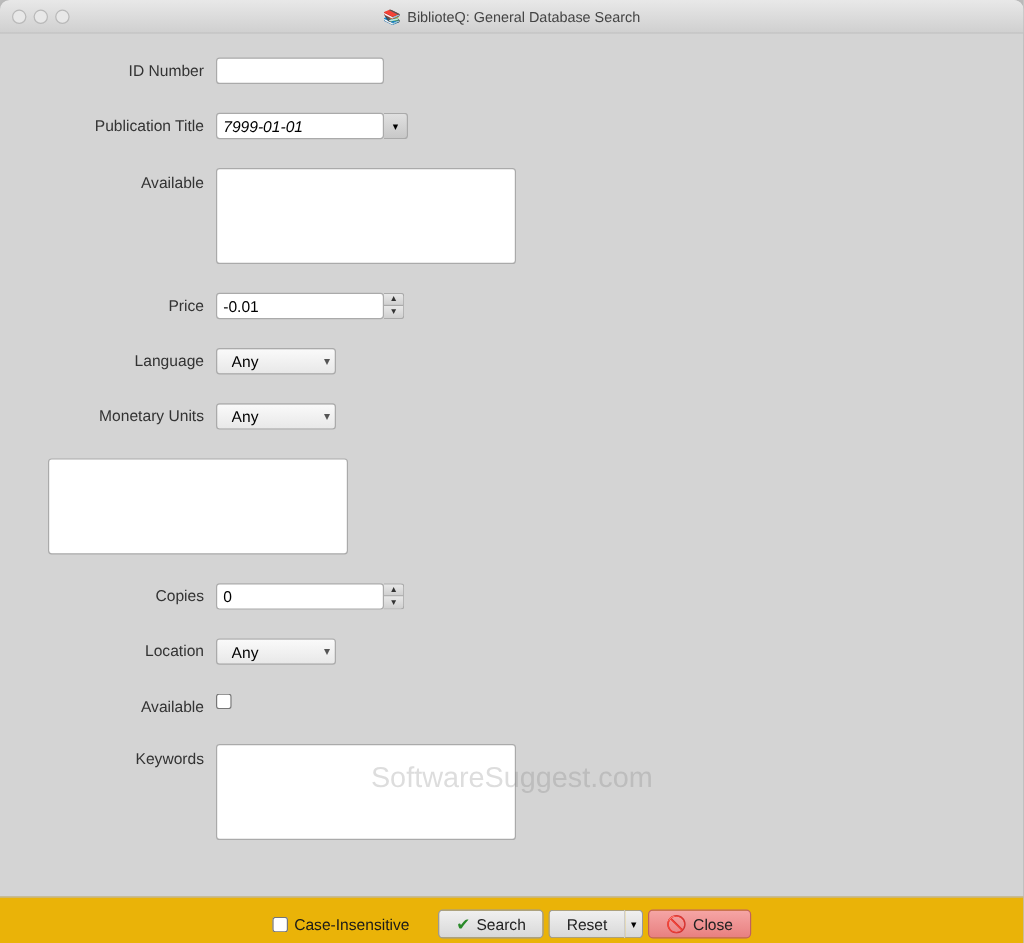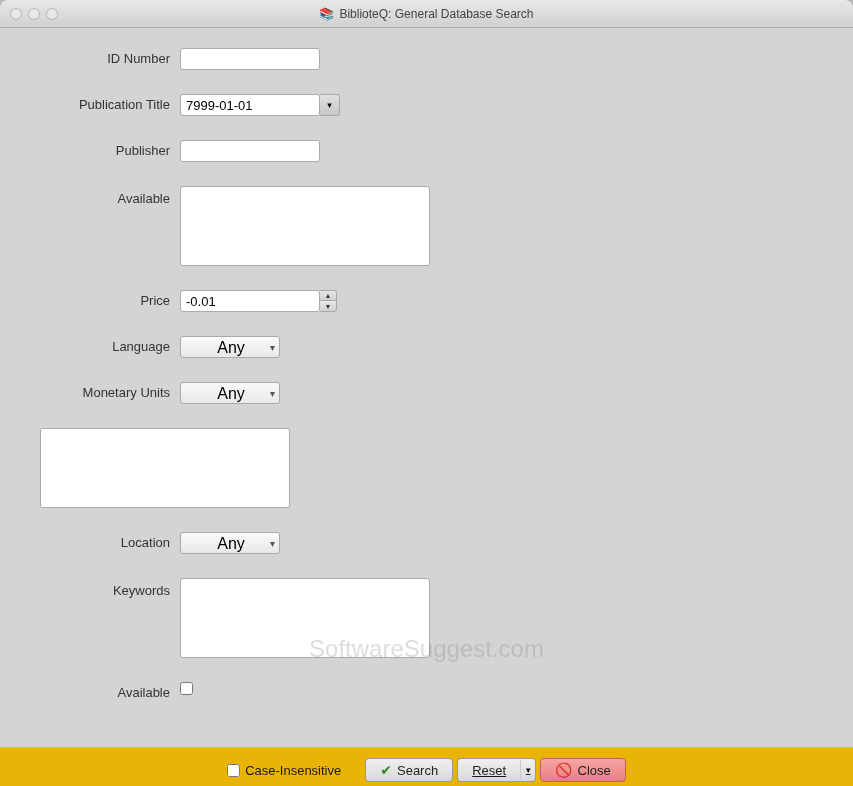--- a/index.html
+++ b/index.html
@@ -127,20 +127,21 @@
 
     .date-input {
       height: 22px;
       border: 1px solid #aaa;
       border-radius: 3px 0 0 3px;
       background: white;
       padding: 2px 5px;
       font-size: 13px;
       outline: none;
       width: 110px;
+      font-style: italic;
     }
 
     .dropdown-arrow-btn {
       width: 20px;
       height: 22px;
       background: linear-gradient(to bottom, #e0e0e0, #c8c8c8);
       border: 1px solid #aaa;
       border-left: none;
       border-radius: 0 3px 3px 0;
       cursor: pointer;
@@ -191,29 +192,28 @@
 
     .spinner-btn:first-child {
       border-bottom: 1px solid #aaa;
     }
 
     select {
       height: 22px;
       border: 1px solid #aaa;
       border-radius: 3px;
       background: linear-gradient(to bottom, #fafafa, #e8e8e8);
-      padding: 1px 20px 1px 22px;
-      font-size: 16px;
+      padding: 1px 20px 1px 12px;
+      font-size: 13px;
       outline: none;
       appearance: none;
       -webkit-appearance: none;
       cursor: pointer;
       width: 100px;
       position: relative;
-      text-align: center;
     }
 
     .select-wrap {
       position: relative;
       display: inline-block;
     }
 
     .select-wrap::after {
       content: '▾';
       position: absolute;
@@ -270,21 +270,20 @@
 
     .btn-close {
       background: linear-gradient(to bottom, #f5a5a5, #e88080);
       border-color: #c06060;
       color: #222;
     }
 
     .btn-reset-wrap {
       display: flex;
       align-items: center;
-      text-decoration: underline;
     }
 
     .btn-reset {
       border-radius: 4px 0 0 4px;
       border-right: none;
     }
 
     .btn-reset-arrow {
       height: 24px;
       width: 16px;
@@ -359,26 +358,20 @@
       <div class="form-row">
         <label class="form-label">Publication Title</label>
         <div class="form-control-wrap">
           <div class="date-combo">
             <input type="text" class="date-input" value="7999-01-01" style="">
             <button class="dropdown-arrow-btn">▾</button>
           </div>
         </div>
       </div>
 
-      <div class="form-row">
-        <label class="form-label">Publisher</label>
-        <div class="form-control-wrap">
-          <input type="text" style="">
-        </div>
-      </div>
 
       <div class="form-row">
         <label class="form-label" style="padding-top: 5px;">Available</label>
         <div class="form-control-wrap">
           <textarea style="height: 80px; width: 250px;"></textarea>
         </div>
       </div>
 
       <div class="form-row">
         <label class="form-label">Price</label>
@@ -420,45 +413,57 @@
           </div>
         </div>
       </div>
 
       <div class="form-row">
         <div class="form-control-wrap">
           <textarea style="height: 80px; width: 250px;"></textarea>
         </div>
       </div>
 
+      <div class="form-row">
+        <label class="form-label">Copies</label>
+        <div class="form-control-wrap">
+          <div class="spinner-wrap">
+            <input type="text" class="spinner-input" value="0" style="">
+            <div class="spinner-btns">
+              <button class="spinner-btn">▲</button>
+              <button class="spinner-btn">▼</button>
+            </div>
+          </div>
+        </div>
+      </div>
 
       <div class="form-row">
         <label class="form-label">Location</label>
         <div class="form-control-wrap">
           <div class="select-wrap">
             <select>
               <option>Any</option>
               <option>Branch 1</option>
               <option>Branch 2</option>
             </select>
           </div>
         </div>
       </div>
 
       <div class="form-row">
+        <label class="form-label">Available</label>
+        <div class="form-control-wrap">
+          <input type="checkbox" style="">
+        </div>
+      </div>
+
+      <div class="form-row">
         <label class="form-label" style="padding-top: 5px;">Keywords</label>
         <div class="form-control-wrap">
           <textarea style="height: 80px; width: 250px;"></textarea>
-        </div>
-      </div>
-
-      <div class="form-row">
-        <label class="form-label">Available</label>
-        <div class="form-control-wrap">
-          <input type="checkbox" style="">
         </div>
       </div>
 
     </div>
 
     <div class="watermark">SoftwareSuggest.com</div>
   </div>
 
   <div class="footer">
     <div class="footer-left">

